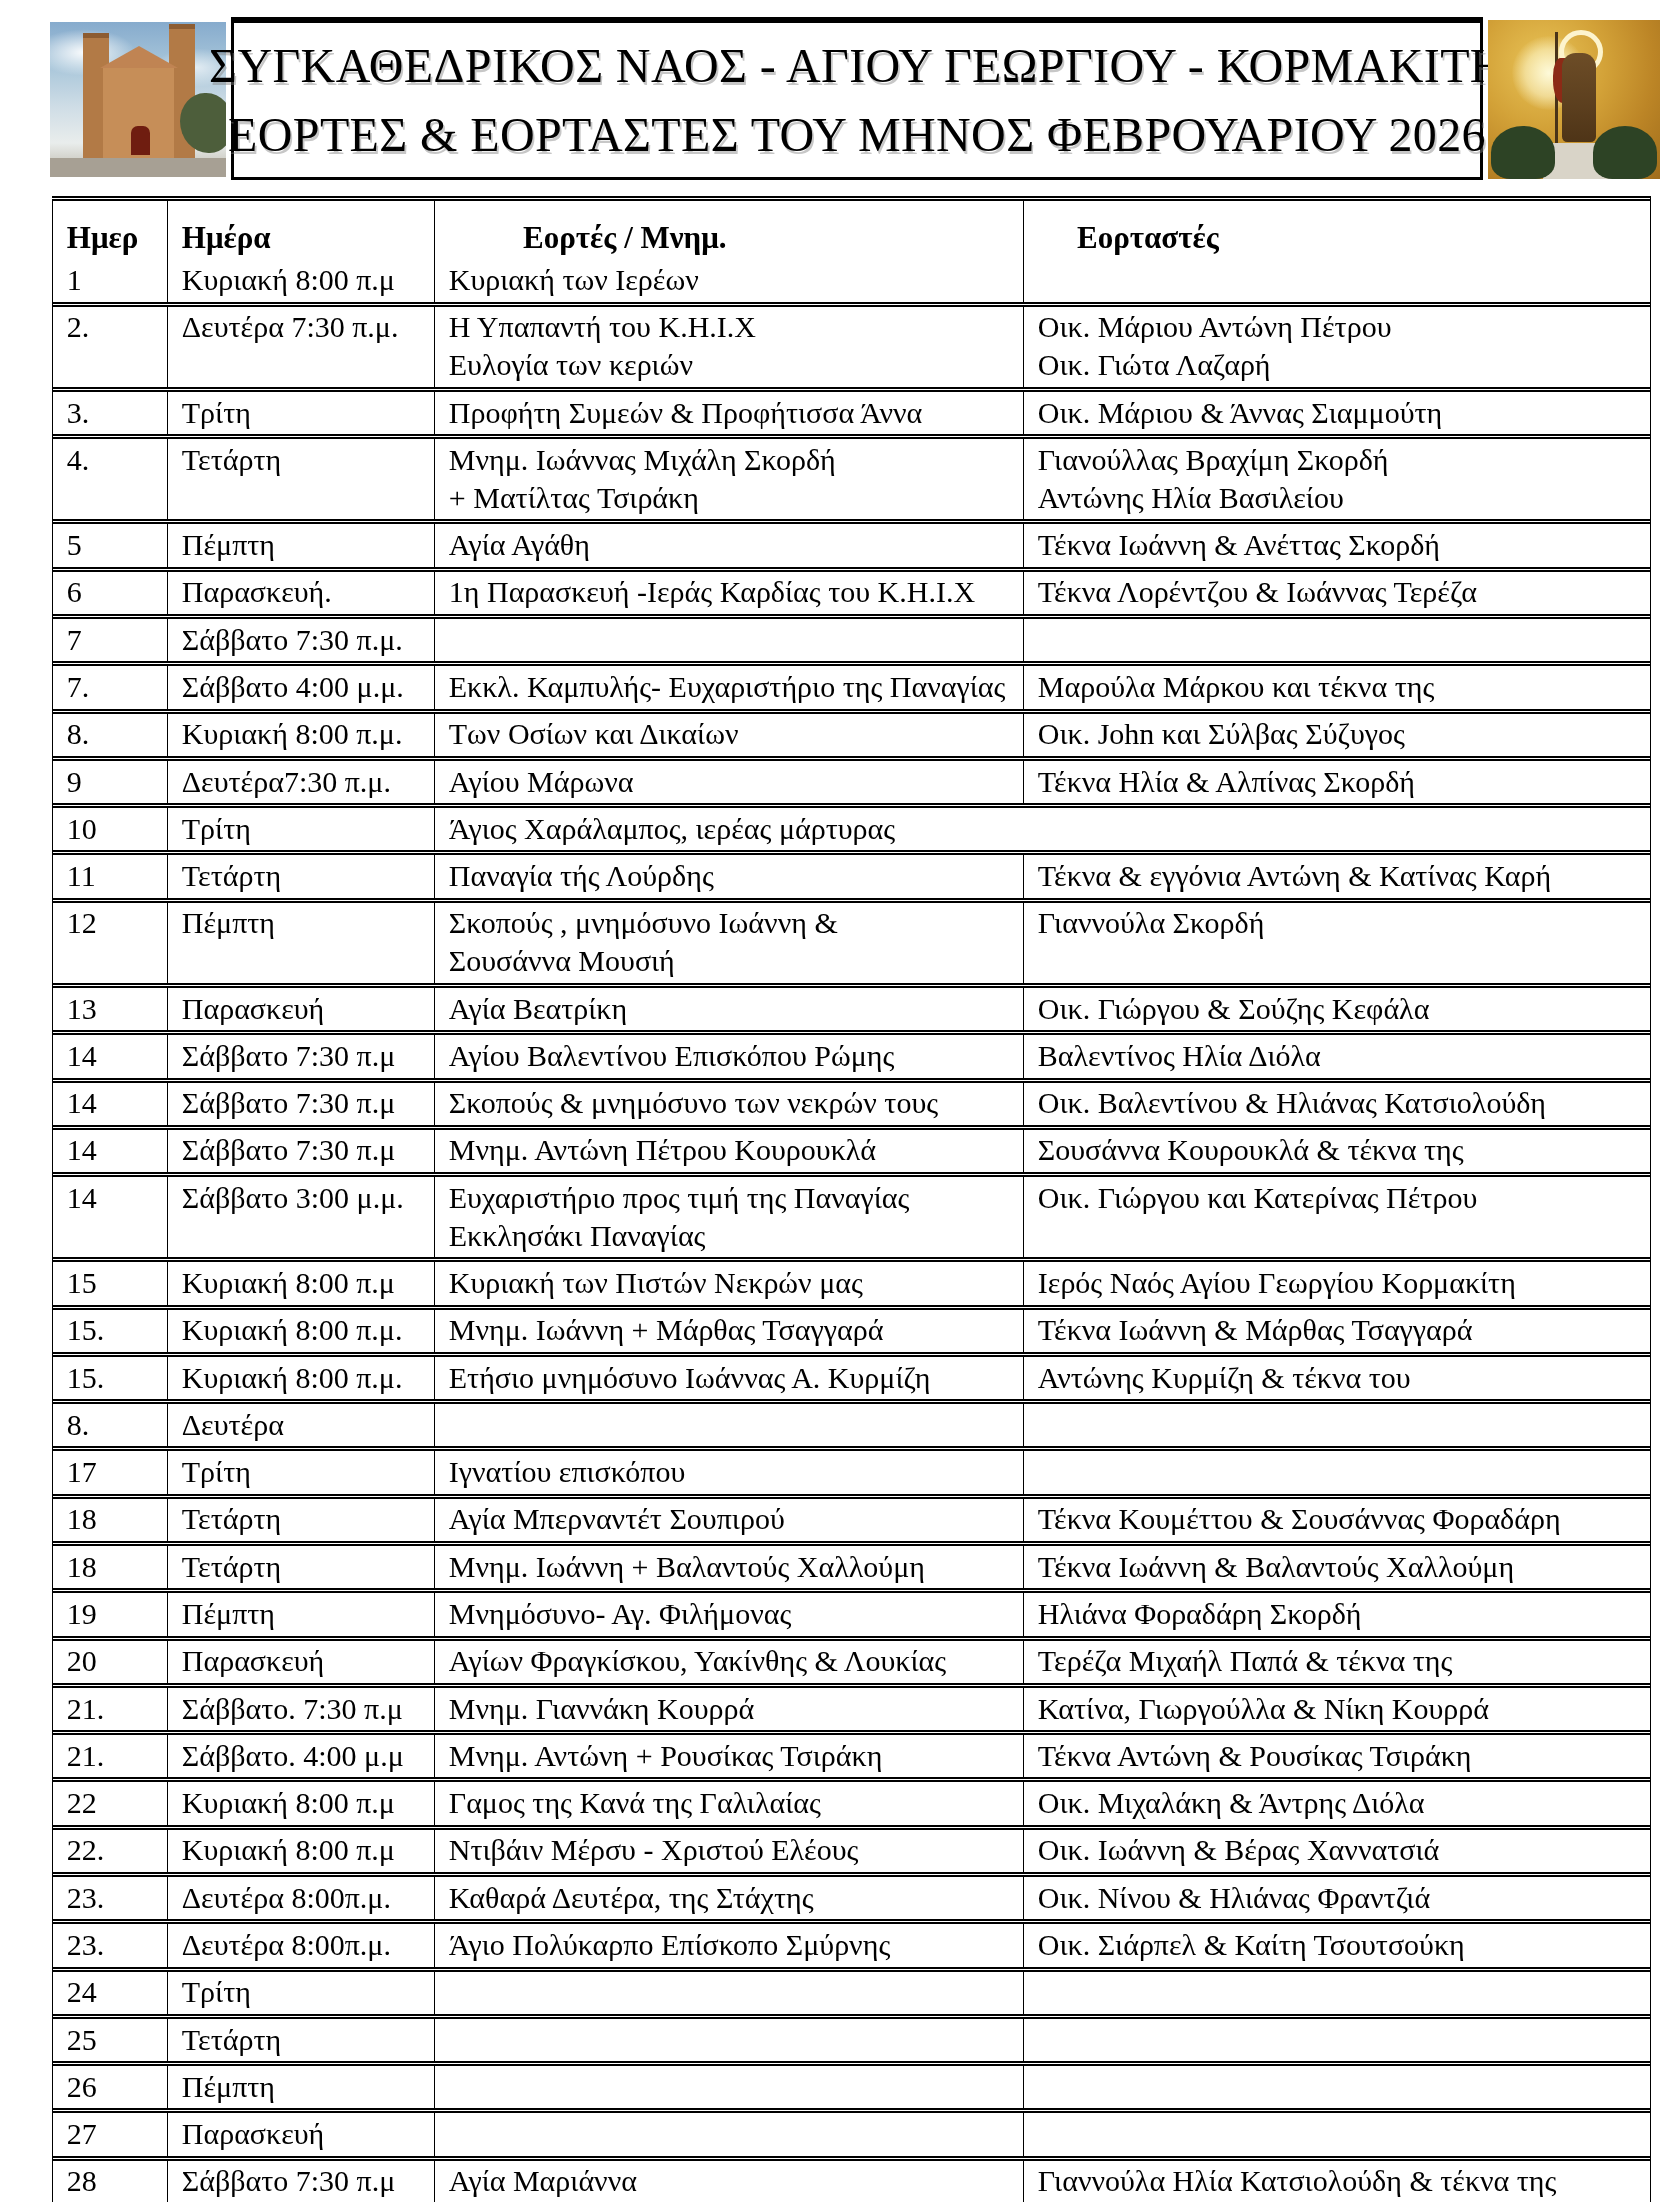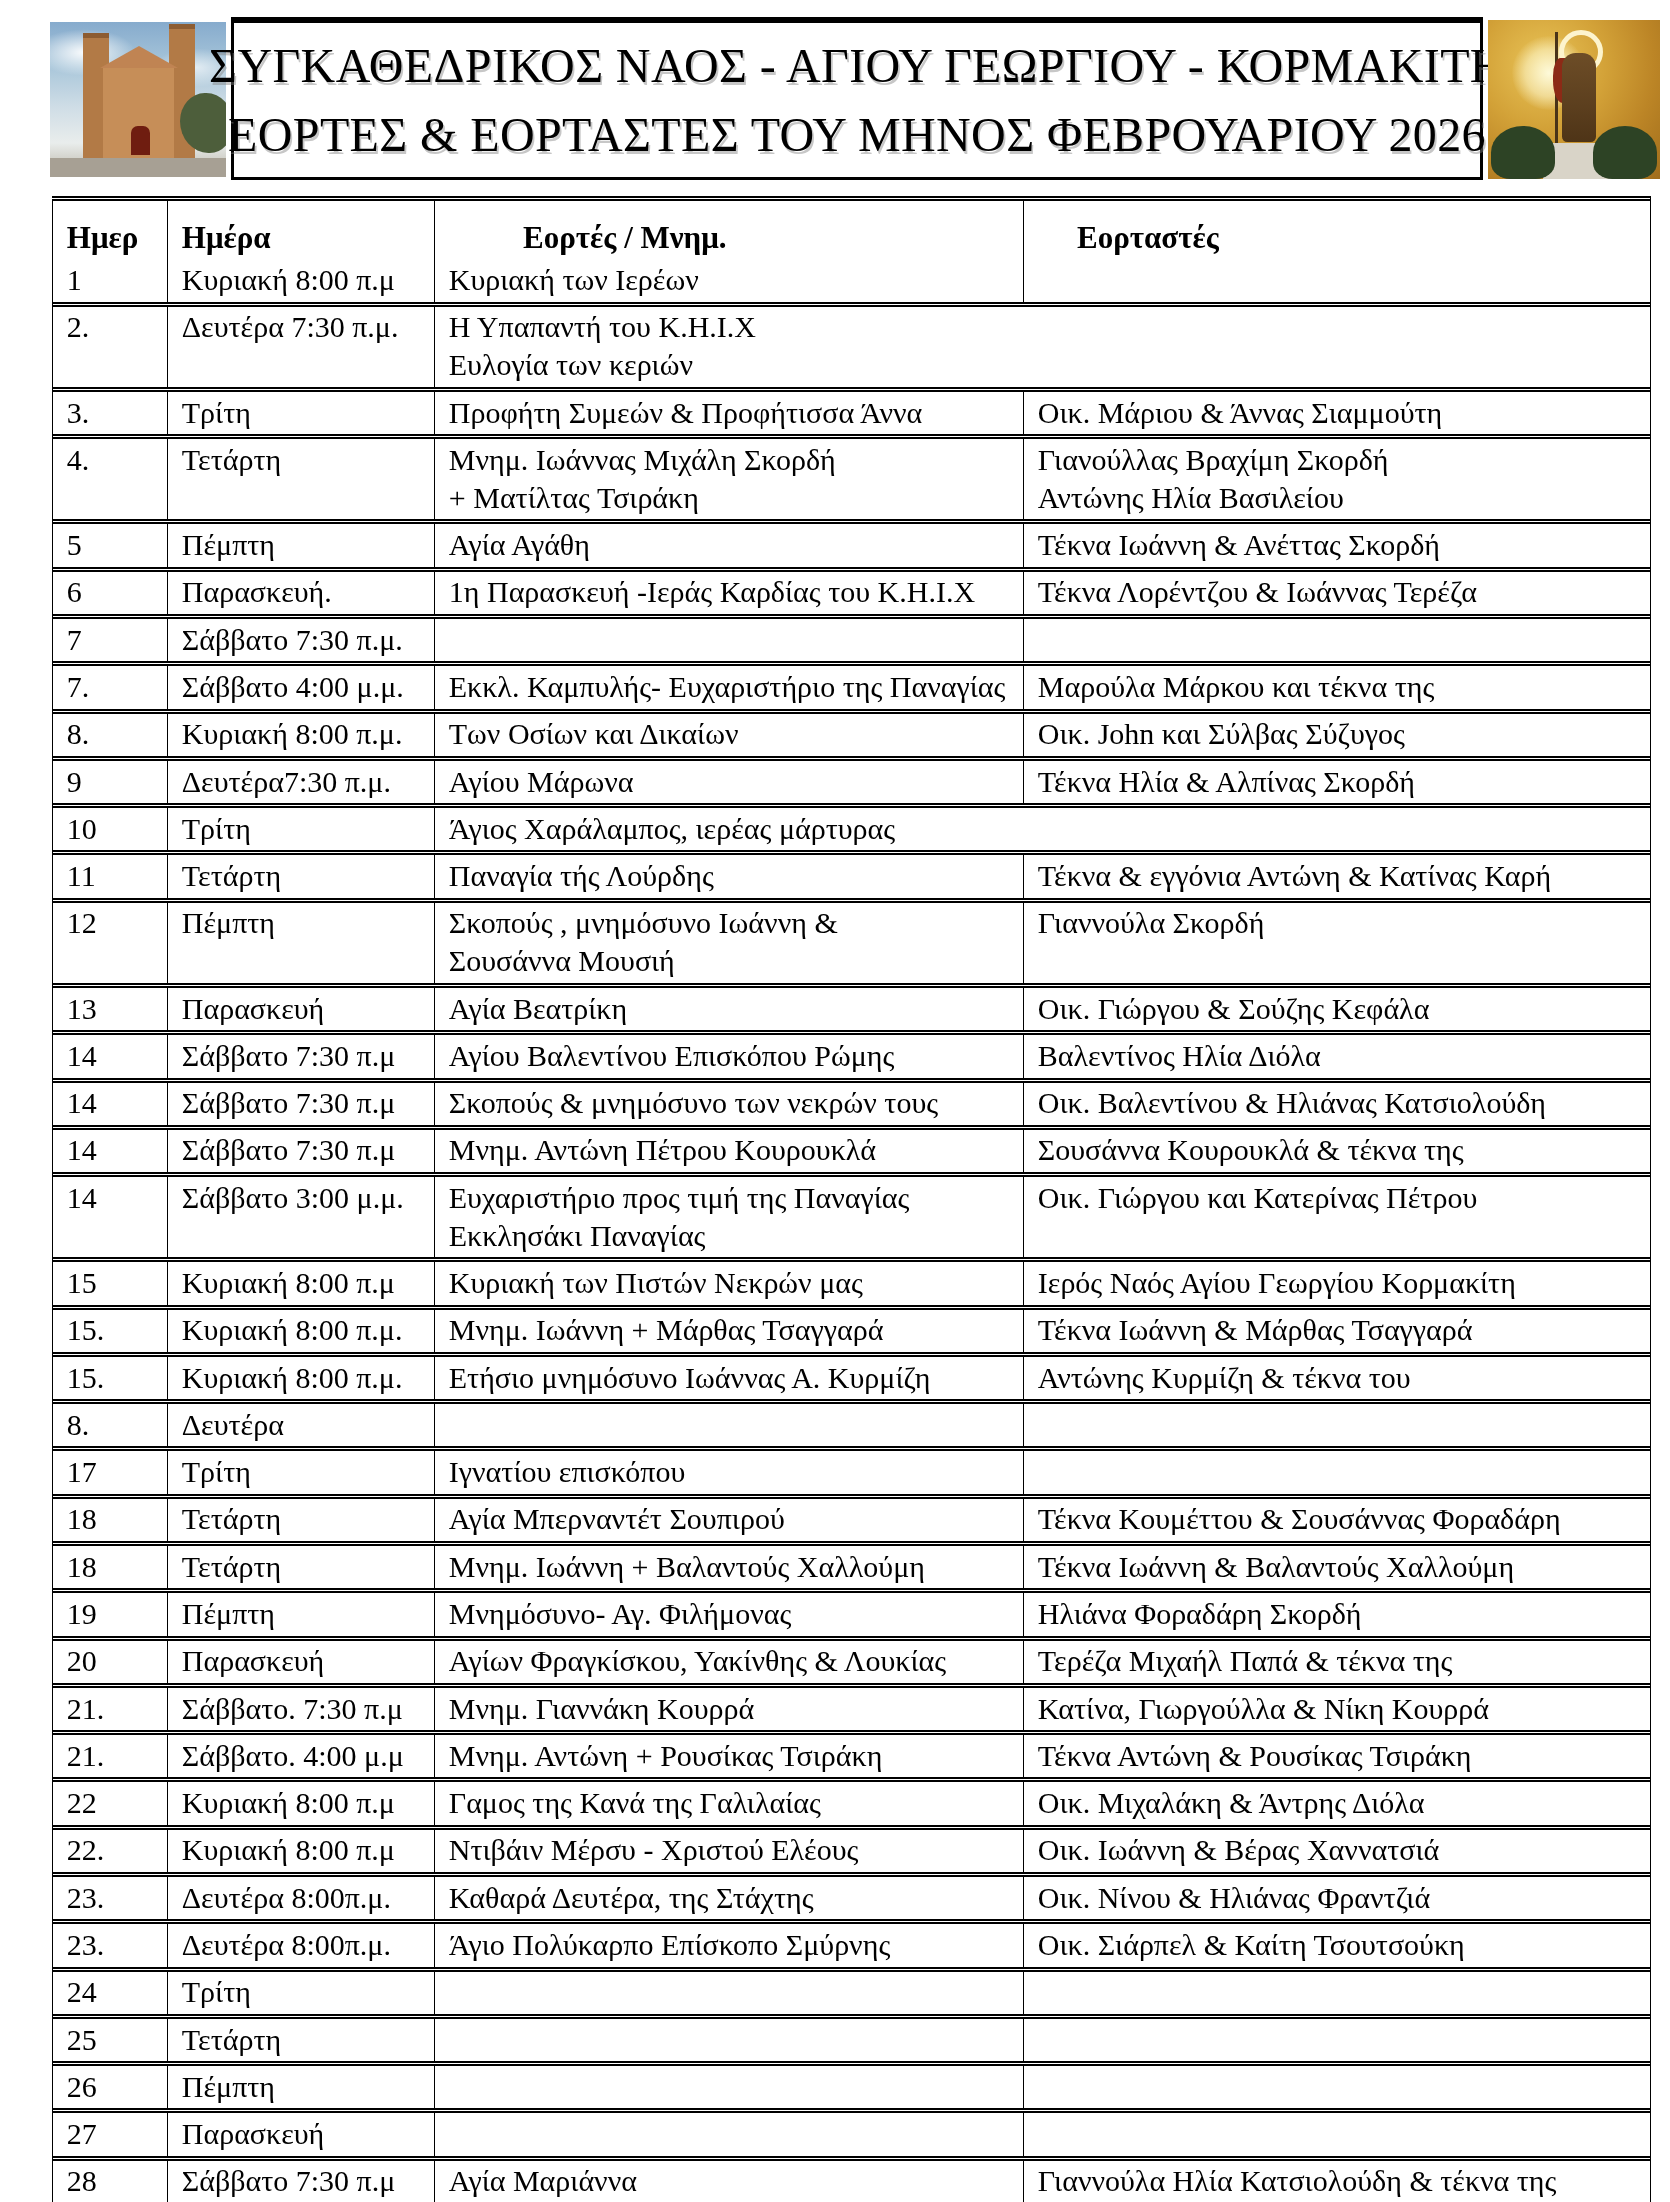--- a/index.html
+++ b/index.html
@@ -127,20 +127,24 @@
     <div class="cell c-num">
           <div class="line">2.</div>
         </div>
     <div class="cell c-day">
           <div class="line">Δευτέρα 7:30 π.μ.</div>
         </div>
     <div class="cell c-fest">
           <div class="line">Η Υπαπαντή του Κ.Η.Ι.Χ</div>
           <div class="line">Ευλογία των κεριών</div>
         </div>
+    <div class="cell c-cel">
+          <div class="line">Οικ. Μάριου Αντώνη Πέτρου</div>
+          <div class="line">Οικ. Γιώτα Λαζαρή</div>
+        </div>
   </div>
 
   <div class="trow">
     <div class="cell c-num">
           <div class="line">3.</div>
         </div>
     <div class="cell c-day">
           <div class="line">Τρίτη</div>
         </div>
     <div class="cell c-fest">

